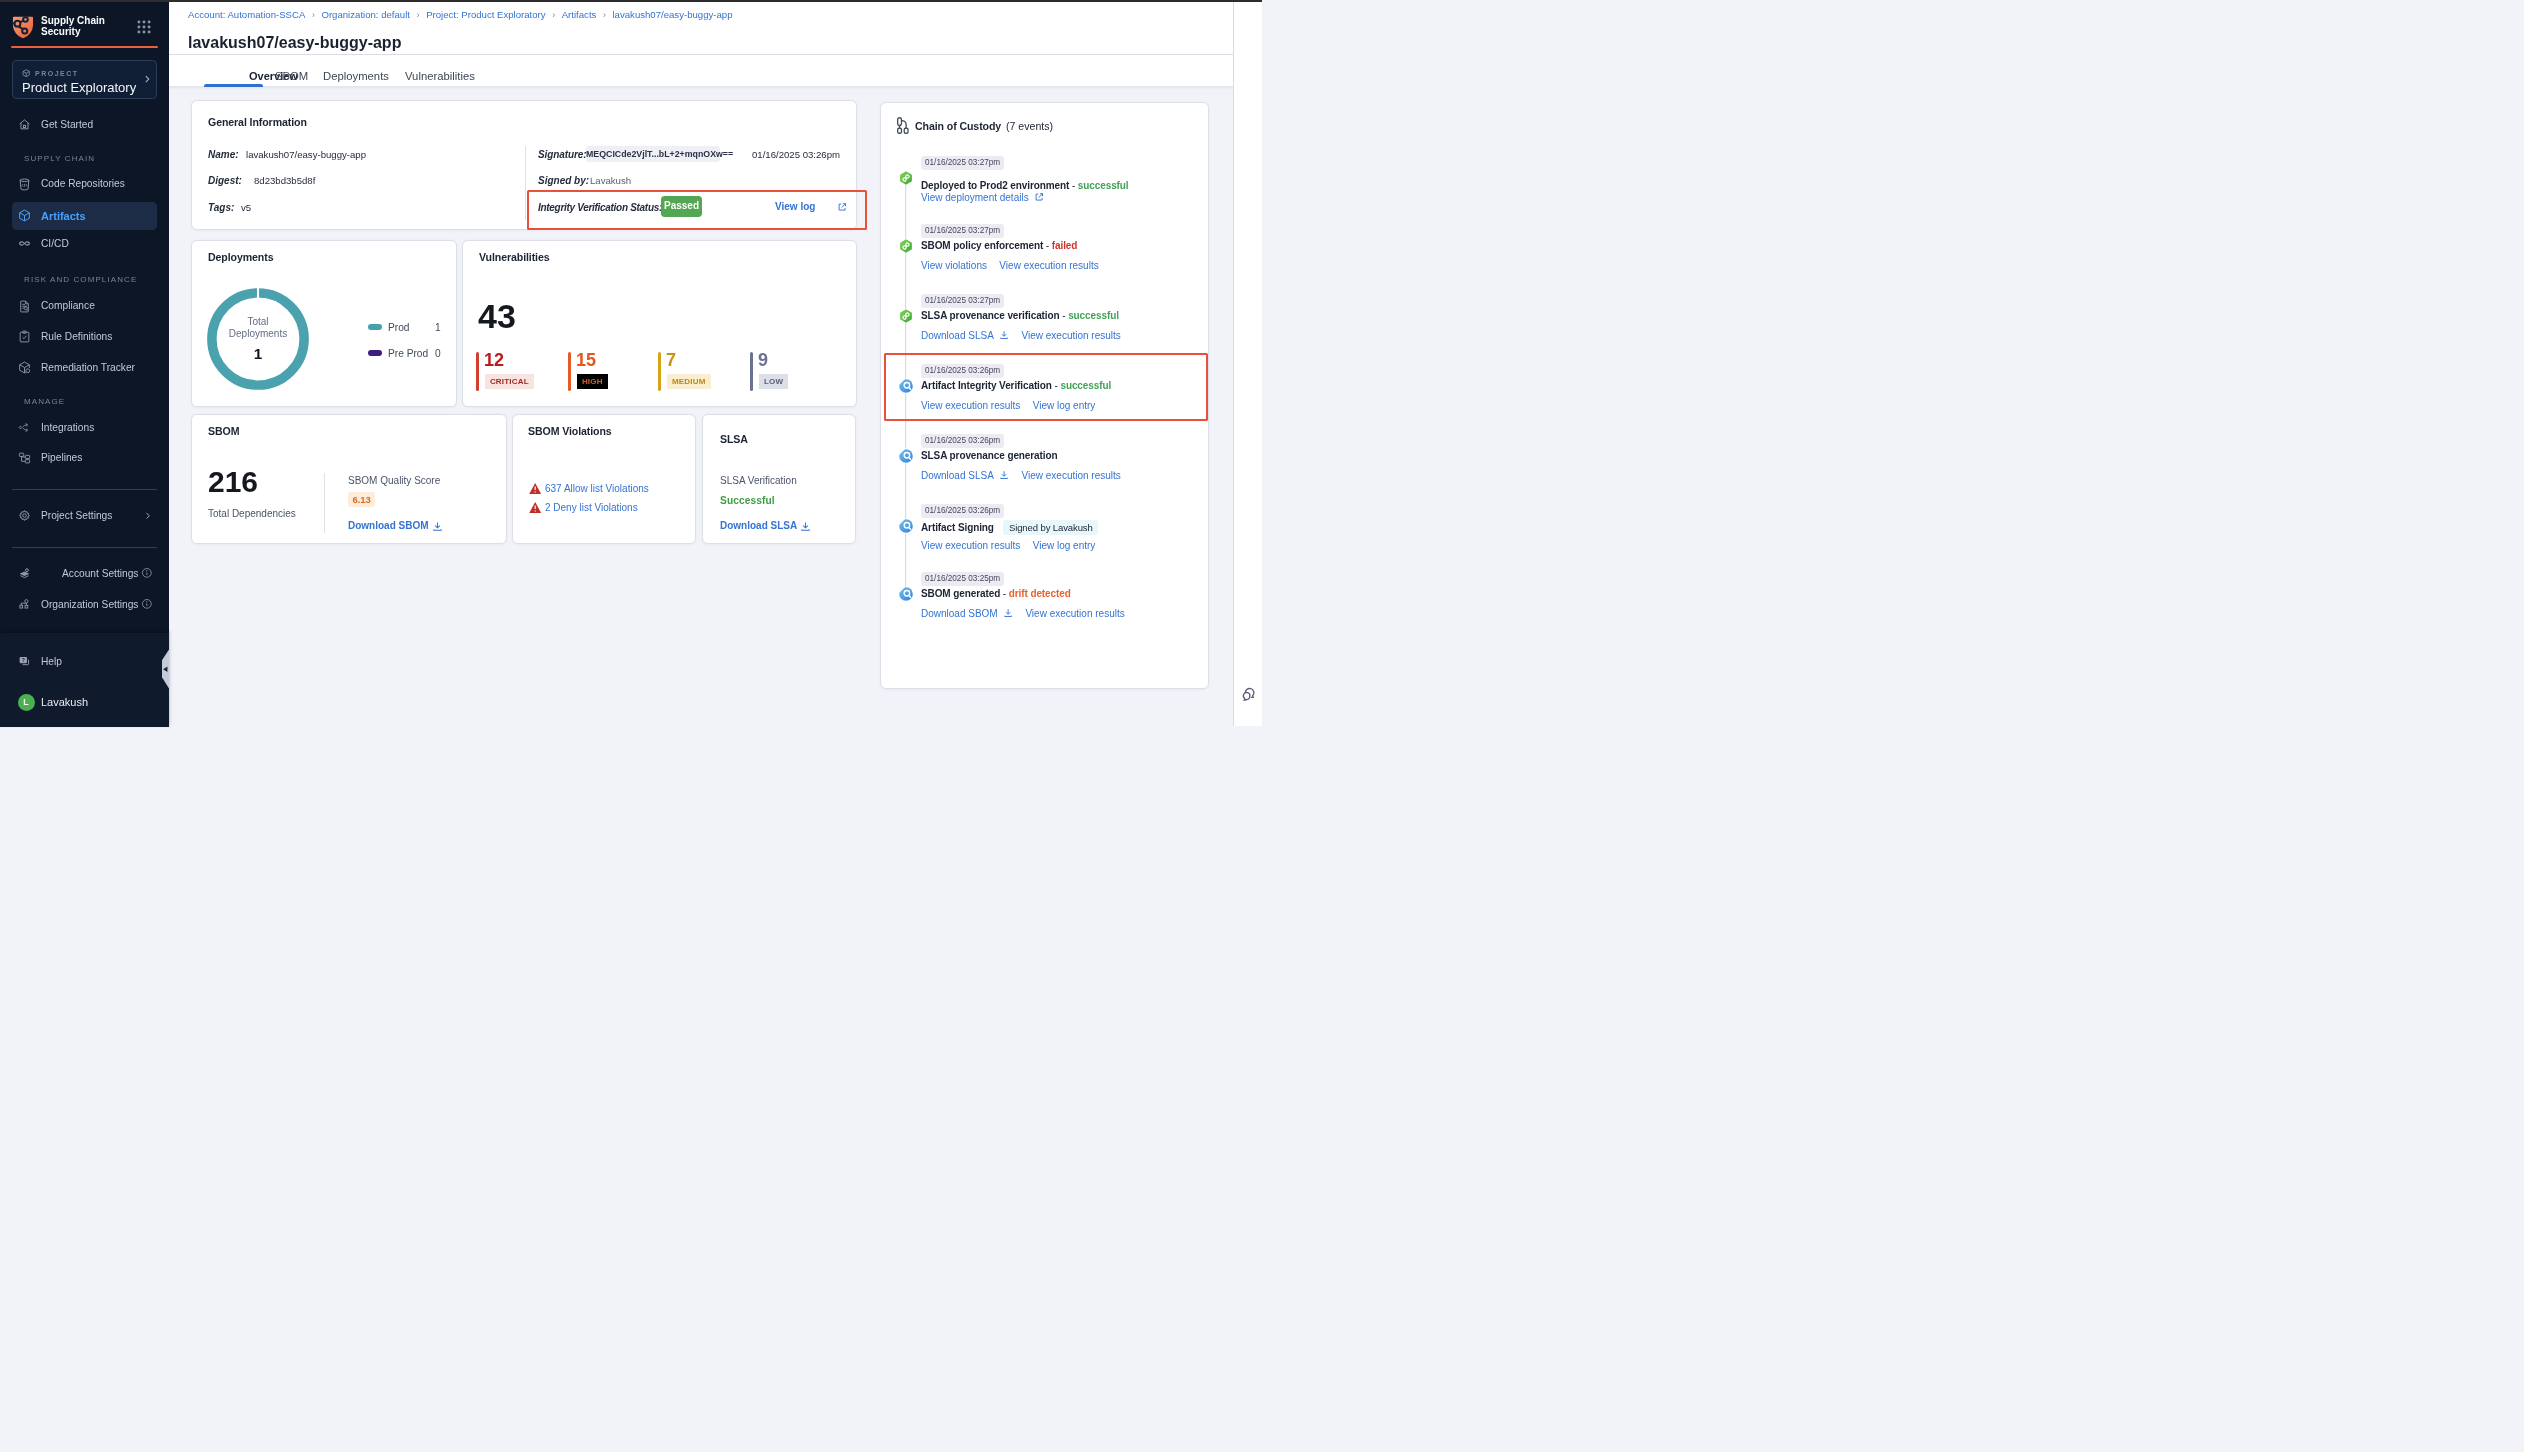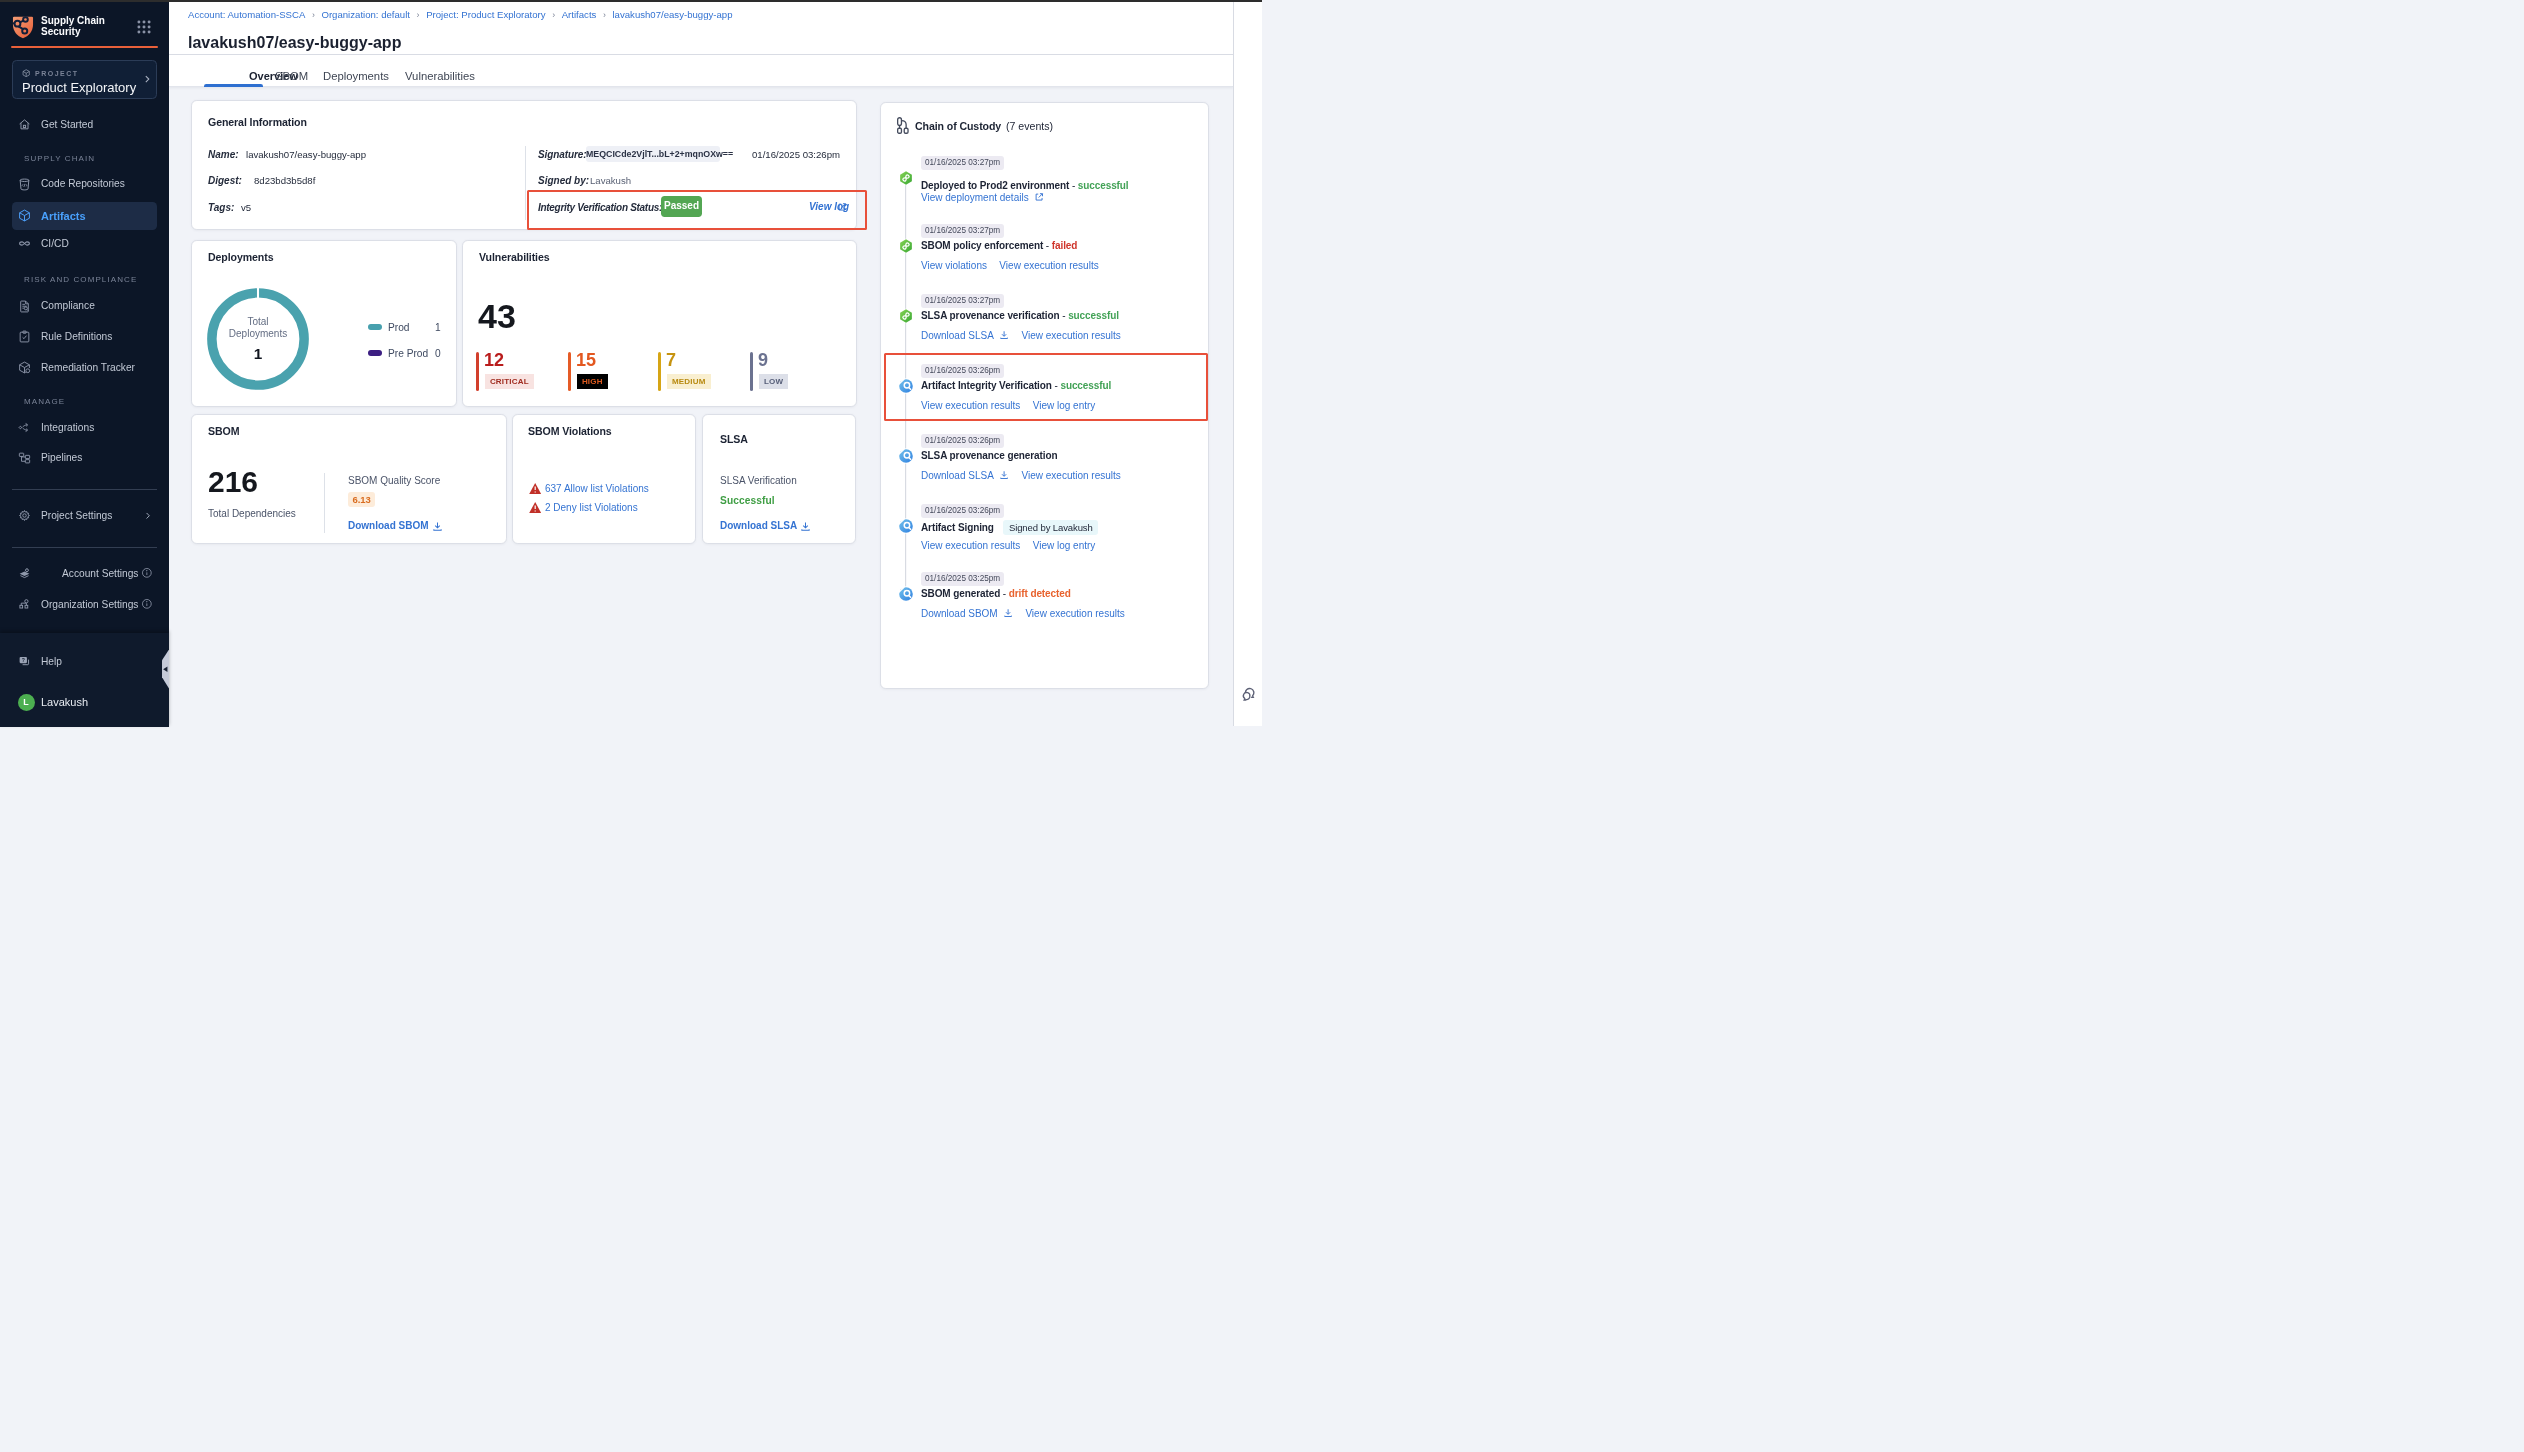--- a/index.html
+++ b/index.html
@@ -247,21 +247,21 @@
 <div class="abs gilabel" style="left:208px; top:202px;">Tags:</div>
 <div class="abs gival" style="left:241px; top:202px;">v5</div>
 <div class="abs" style="left:525px; top:146px; width:0.7px; height:74px; background:#dde1e8;"></div>
 <div class="abs gilabel" style="left:538px; top:149px; letter-spacing:-0.1px;">Signature:</div>
 <div class="abs" style="left:586px; top:146px; width:134px; height:16px; background:#eef0f6; border-radius:2.9px; color:#2b3245; font-size:8.8px; font-weight:700; text-align:center; line-height:16px;">MEQCICde2VjlT...bL+2+mqnOXw==</div>
 <div class="abs" style="left:752px; top:149px; width:88px; text-align:right; color:#252c3c; font-size:9.6px; white-space:nowrap;">01/16/2025 03:26pm</div>
 <div class="abs gilabel" style="left:538px; top:175px;">Signed by:</div>
 <div class="abs" style="left:590px; top:175px; color:#5a6275; font-size:9.6px;">Lavakush</div>
 <div class="abs gilabel" style="left:538px; top:202px; letter-spacing:-0.3px;">Integrity Verification Status:</div>
 <div class="abs" style="left:661px; top:196px; width:41px; height:20.5px; background:#53a653; border-radius:3.7px; color:#fff; font-size:10px; font-weight:700; text-align:center; line-height:20.5px;">Passed</div>
-<div class="abs link" style="left:809px; top:201px;font-style:italic;">View log</div>
+<div class="abs link" style="left:775px; top:201px;">View log</div>
 <svg class="abs" style="left:837px; top:202px;" width="10.2" height="10.2" viewBox="0 0 24 24" fill="none" stroke="#3473d2" stroke-width="2.2">
     <path d="M10 5 L5 5 L5 19 L19 19 L19 14"></path>
     <path d="M14 4 L20 4 L20 10 M20 4 L11 13"></path>
   </svg>
 
 <div class="card" id="depcard" style="left:191px; top:240px; width:266px; height:167px;"></div>
 <div class="ctitle" style="left:208px; top:251px;">Deployments</div>
 <svg class="abs" style="left:207px; top:288px;" width="102" height="102" viewBox="0 0 140 140">
   <circle cx="70" cy="70" r="63.3" fill="none" stroke="#4aa2ae" stroke-width="13"></circle>
   <rect x="68.6" y="-1" width="2.8" height="16" fill="#ffffff"></rect>

